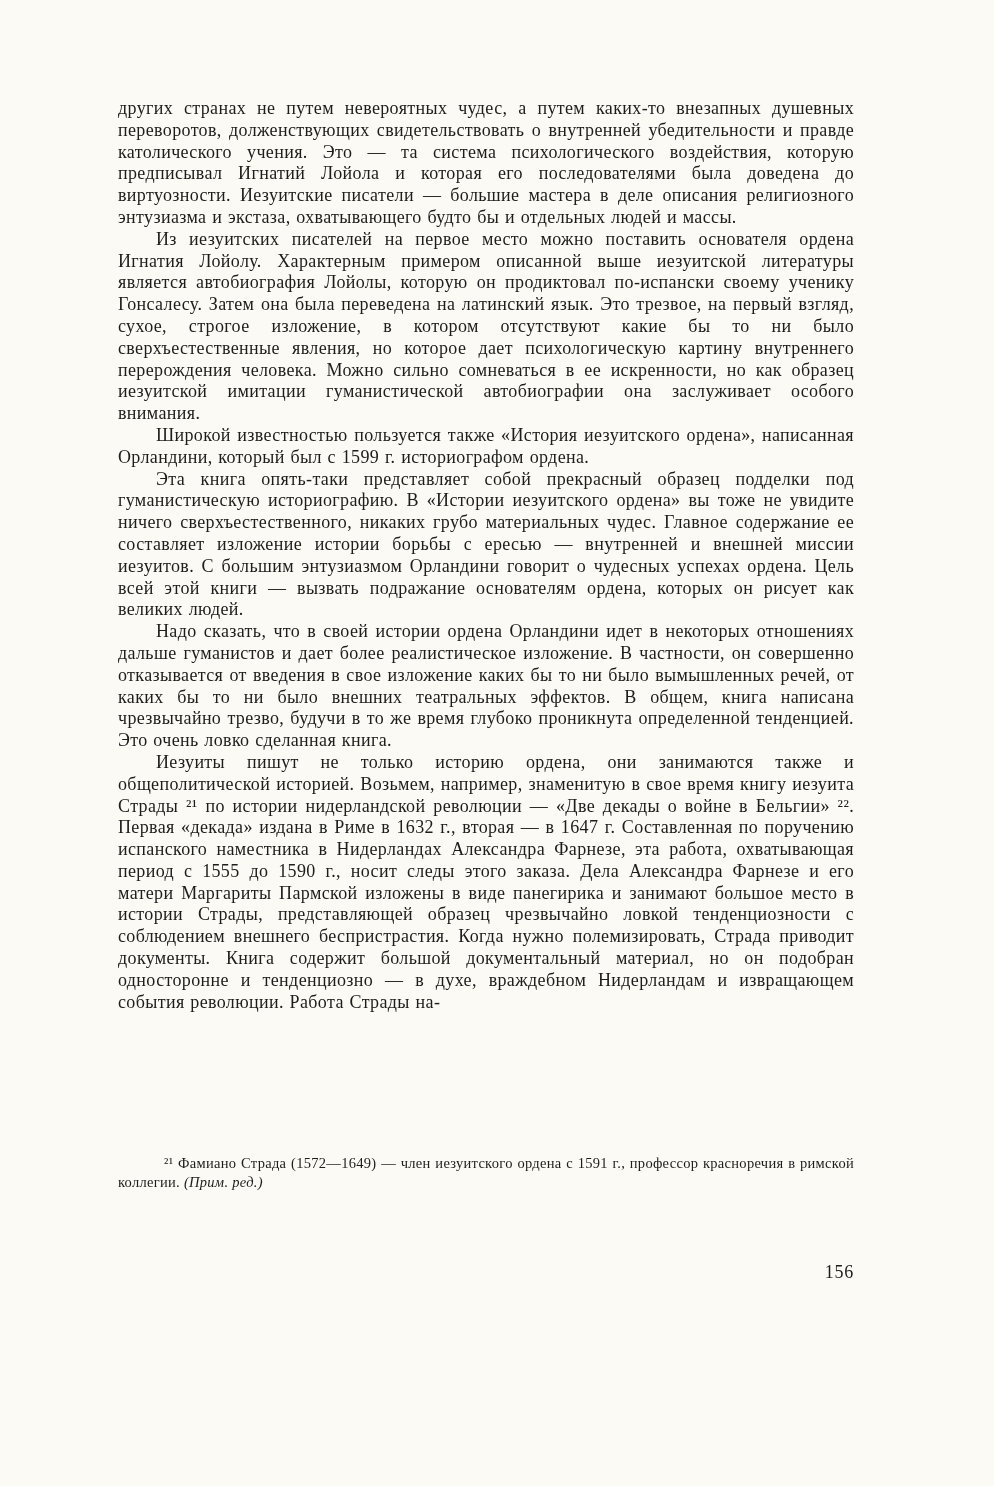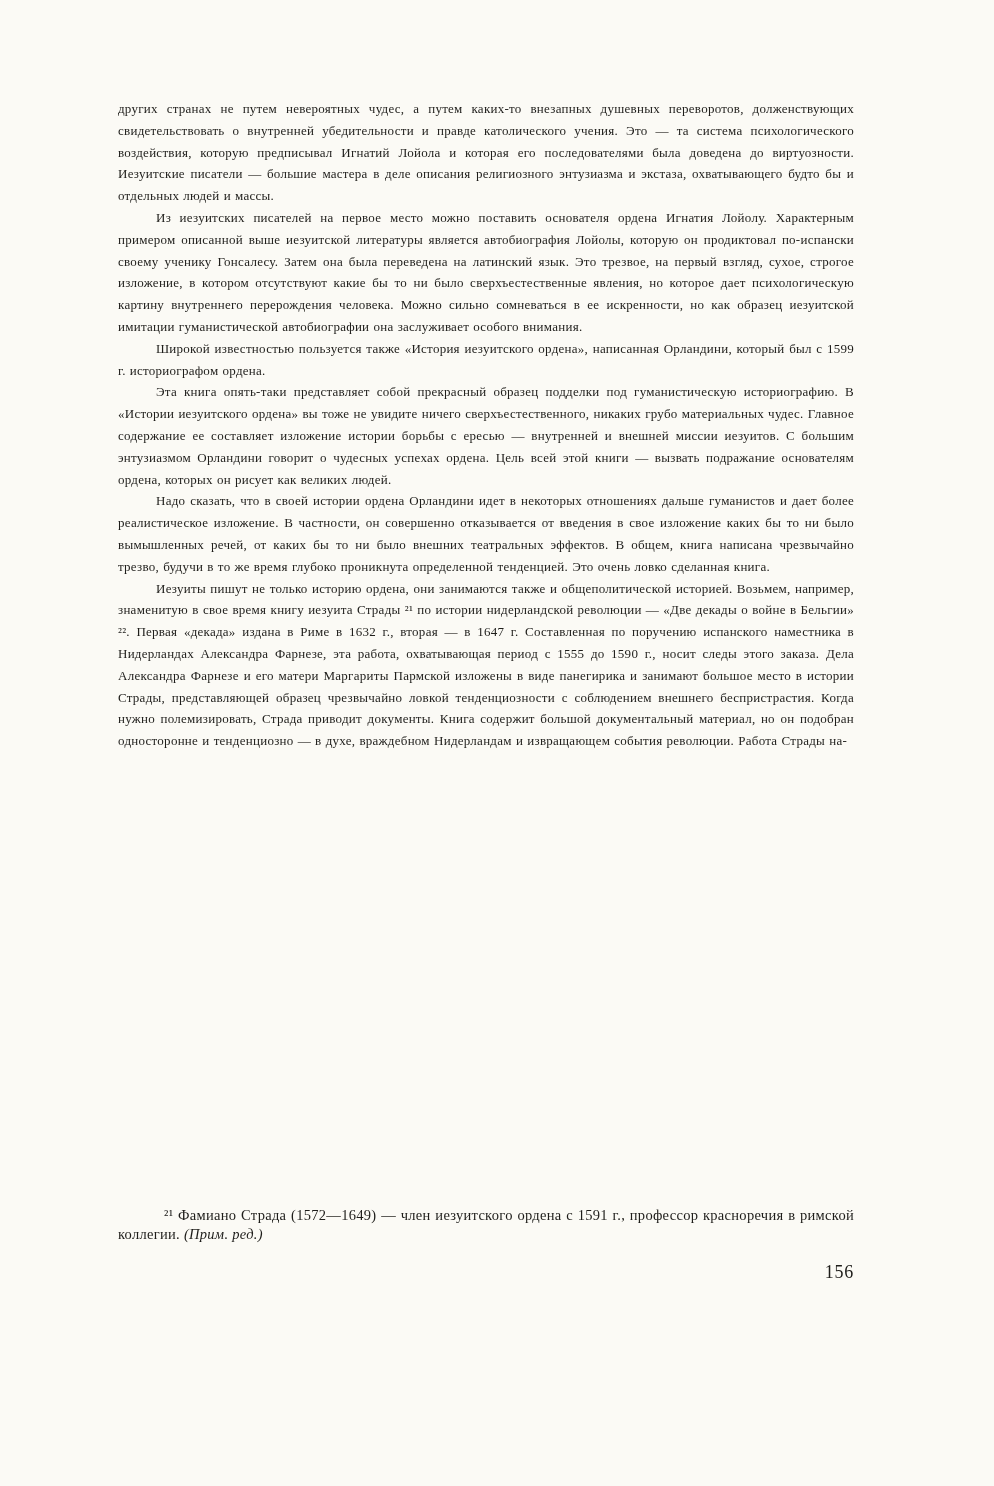--- a/index.html
+++ b/index.html
@@ -18,34 +18,34 @@
     font-family: "Liberation Serif", "DejaVu Serif", serif;
   }
   .text-block {
     position: absolute;
     left: 118px;
     top: 98px;
     width: 736px;
   }
   .para {
     margin: 0;
-    font-size: 13px;
+    font-size: 18px;
     line-height: 21.8px;
     text-align: justify;
     text-indent: 38px;
     letter-spacing: 0.02em;
     word-spacing: 0.05em;
   }
   .para.no-indent {
     text-indent: 0;
   }
   .footnote-block {
     position: absolute;
     left: 118px;
-    top: 1206px;
+    top: 1154px;
     width: 736px;
   }
   .footnote {
     margin: 0;
     font-size: 14.5px;
     line-height: 18.5px;
     text-align: justify;
     text-indent: 46px;
     letter-spacing: 0.02em;
   }

